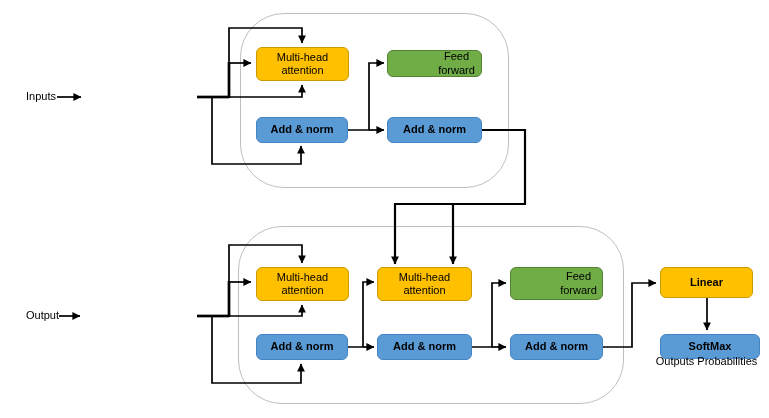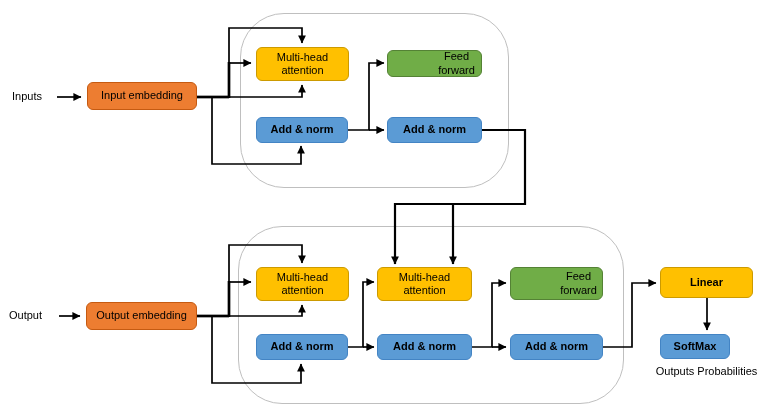--- a/index.html
+++ b/index.html
@@ -33,21 +33,21 @@
     padding: 1px 4px;
   }
   .node.orange { background: var(--orange-fill); border: 1.5px solid var(--orange-border); }
   .node.yellow { background: var(--yellow-fill); border: 1.5px solid var(--yellow-border); }
   .node.blue   { background: var(--blue-fill);   border: 1.5px solid var(--blue-border); font-weight: bold; }
   .node.green  { background: var(--green-fill);  border: 1.5px solid var(--green-border); padding-left: 48px; }
   .io-label {
     position: absolute;
     z-index: 2;
     font-size: 11px;
-    text-align: left;
+    text-align: right;
   }
   .caption {
     position: absolute;
     z-index: 2;
     font-size: 11px;
     text-align: center;
   }
 </style>
 </head>
 <body>
@@ -101,32 +101,30 @@
 
       <polyline points="603,347 632,347 632,283 656,283" marker-end="url(#arrow)"></polyline>
 
       <polyline points="707,298 707,330" marker-end="url(#arrow)"></polyline>
     </g>
   </svg>
 
   <div class="io-label" style="left:12px; top:90px; width:44px;">Inputs</div>
   <div class="io-label" style="left:9px; top:309px; width:50px;">Output</div>
 
-  <div class="node orange" style="left:87px; top:82px; width:110px; height:28px;">Input embedding</div>
   <div class="node yellow" style="left:256px; top:47px; width:93px; height:34px;">Multi-head attention</div>
   <div class="node green" style="left:387px; top:50px; width:95px; height:27px;">Feed forward</div>
   <div class="node blue" style="left:256px; top:117px; width:92px; height:26px;">Add &amp; norm</div>
   <div class="node blue" style="left:387px; top:117px; width:95px; height:26px;">Add &amp; norm</div>
 
-  <div class="node orange" style="left:86px; top:302px; width:111px; height:28px;">Output embedding</div>
   <div class="node yellow" style="left:256px; top:267px; width:93px; height:34px;">Multi-head attention</div>
   <div class="node yellow" style="left:377px; top:267px; width:95px; height:34px;">Multi-head attention</div>
   <div class="node green" style="left:510px; top:267px; width:93px; height:33px;">Feed forward</div>
   <div class="node blue" style="left:256px; top:334px; width:92px; height:26px;">Add &amp; norm</div>
   <div class="node blue" style="left:377px; top:334px; width:95px; height:26px;">Add &amp; norm</div>
   <div class="node blue" style="left:510px; top:334px; width:93px; height:26px;">Add &amp; norm</div>
 
   <div class="node yellow" style="left:660px; top:267px; width:93px; height:31px;font-weight:bold;">Linear</div>
-  <div class="node blue" style="left:660px; top:334px; width:70px; height:25px;">SoftMax</div>
+  <div class="node blue" style="left:660px; top:334px; width:100px; height:25px;">SoftMax</div>
 
-  <div class="caption" style="left:650px; top:365px; width:113px;">Outputs Probabilities</div>
+  <div class="caption" style="left:650px; top:355px; width:113px;">Outputs Probabilities</div>
 
 </div>
 
 </body></html>

